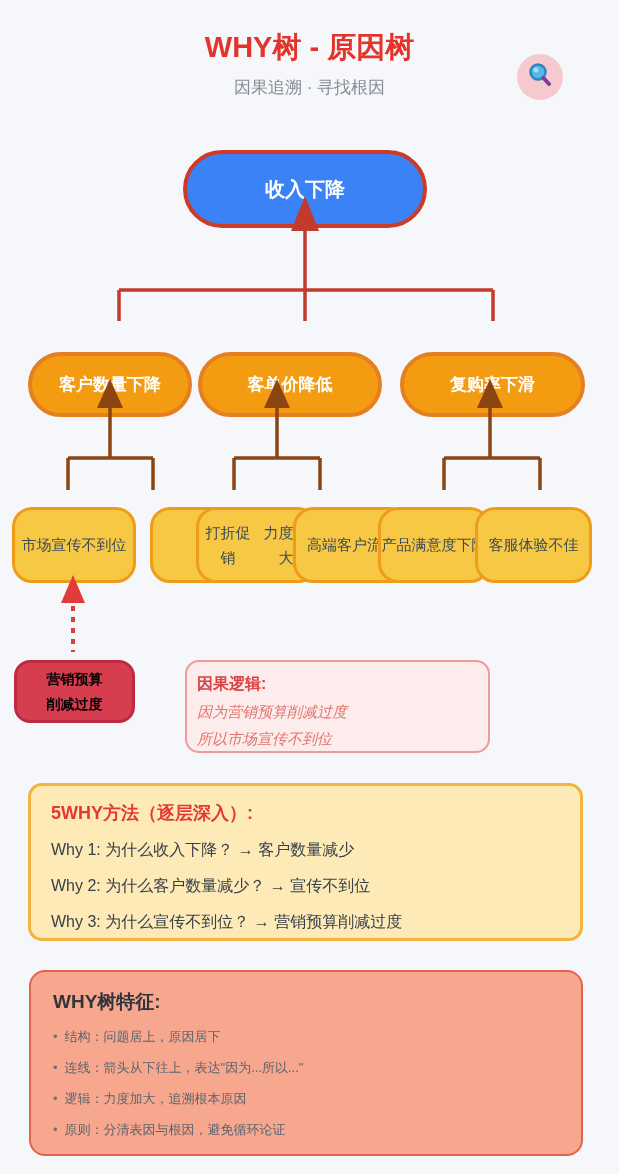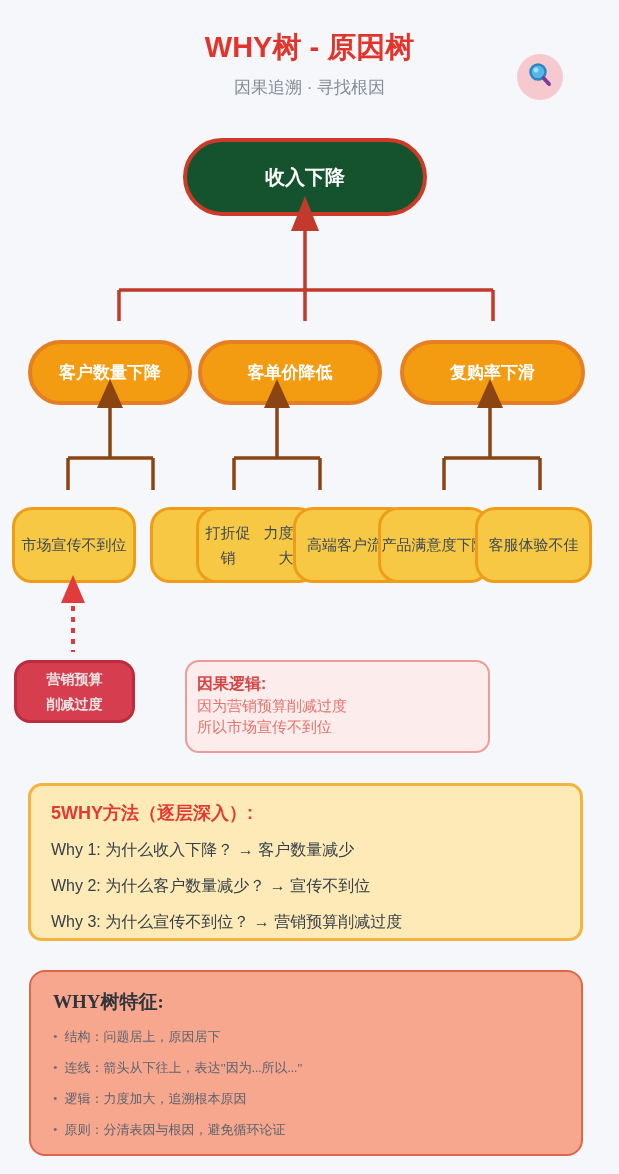--- a/index.html
+++ b/index.html
@@ -9,45 +9,45 @@
 
   
   .title{left:0;top:28px;width:100%;text-align:center;font-size:29px;font-weight:bold;color:#e3342c;}
   .subtitle{left:0;top:76px;width:100%;text-align:center;font-size:17px;color:#868d96;}
   .mag-badge{left:517px;top:54px;width:46px;height:46px;border-radius:50%;background:#f5c9cd;
              display:flex;align-items:center;justify-content:center;}
 
   
   .pill{position:absolute;display:flex;align-items:center;justify-content:center;
         box-sizing:border-box;text-align:center;}
-  .root-pill{left:183px;top:138px;width:244px;height:78px;border-radius:39px;
-             background:#14532d;border:4px solid #cd3a28;color:#fff;font-size:20px;font-weight:bold;}
-  .l2{top:340px;height:65px;border-radius:33px;background:#f39c12;border:4px solid #e67e22;
+  .root-pill{left:183px;top:150px;width:244px;height:78px;border-radius:39px;
+             background:#3b82f6;border:4px solid #cd3a28;color:#fff;font-size:20px;font-weight:bold;}
+  .l2{top:352px;height:65px;border-radius:33px;background:#f39c12;border:4px solid #e67e22;
       color:#fff;font-size:17px;font-weight:bold;}
   .l3{top:507px;height:76px;border-radius:20px;background:#f6c844;border:3px solid #ef9d18;
       color:#3d4a57;font-size:15px;flex-direction:row;line-height:1.7;}
   .l3.partial{align-items:flex-start;padding-left:25px;}
   .root-cause{left:14px;top:660px;width:121px;height:63px;border-radius:16px;background:#d63d4e;
-              border:3px solid #bd2b3e;color:#e5e5e5;font-size:14px;font-weight:bold;
+              border:3px solid #bd2b3e;color:#000000;font-size:14px;font-weight:bold;
               flex-direction:column;line-height:1.75;}
 
   
   .pink-box{left:185px;top:660px;width:305px;height:93px;border-radius:14px;background:#fdecec;
             border:2px solid #f19a9a;padding:12px 10px;}
   .pink-box .bx-title{color:#d64545;font-weight:bold;font-size:16px;}
-  .pink-box .bx-line{color:#e2736d;font-size:15px;margin-top:1px;line-height:1.35;}
+  .pink-box .bx-line{color:#e2736d;font-size:15px;margin-top:7px;line-height:1.35;font-style:italic;}
   .pink-box .bx-line:first-of-type{margin-top:11px;}
 
   .yellow-box{left:28px;top:783px;width:555px;height:158px;border-radius:14px;background:#fdeab6;
               border:3px solid #f2b43e;padding:15px 20px;}
   .yellow-box .bx-title{color:#e23a32;font-weight:bold;font-size:18px;}
   .yellow-box .bx-line{color:#37404a;font-size:16px;margin-top:15px;}
 
   .salmon-box{left:29px;top:970px;width:554px;height:186px;border-radius:16px;background:#f7a78e;
-              border:2px solid #e0654c;padding:17px 22px;font-family:Liberation Serif, serif;}
+              border:2px solid #e0654c;padding:17px 22px;}
   .salmon-box .bx-title{color:#30343b;font-weight:bold;font-size:19px;}
   .salmon-box .bx-item{color:#5c636e;font-size:13px;margin-top:13px;}
   .salmon-box .blt{margin-right:7px;color:#6a7077;}
 
   svg.connectors{position:absolute;left:0;top:0;pointer-events:none;}
 </style>
 </head>
 <body>
 
 <div id="app">

